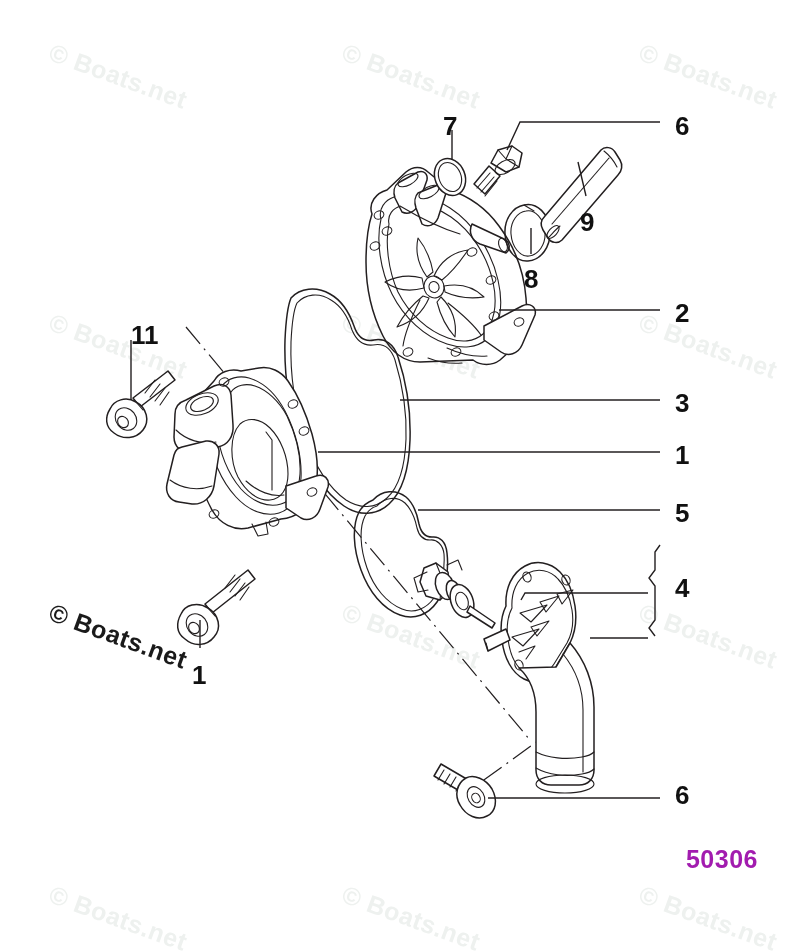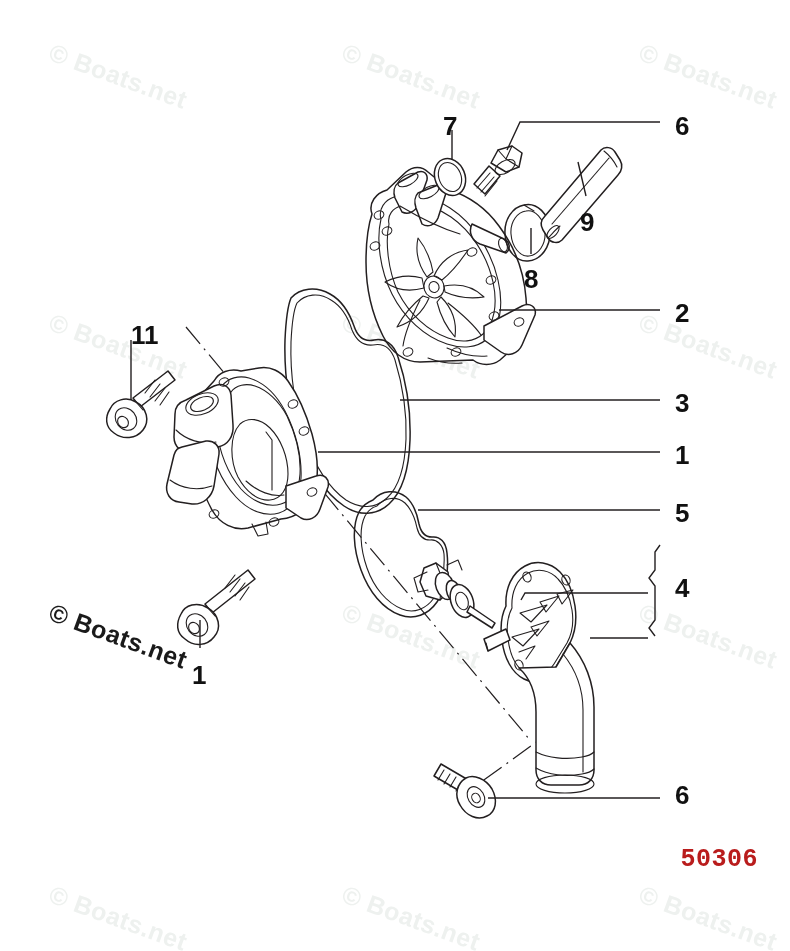--- a/index.html
+++ b/index.html
@@ -61,24 +61,24 @@
     font-weight: 700;
     color: #111111;
     line-height: 1;
     white-space: nowrap;
   }
   #diagram-number {
     position: absolute;
     right: 32px;
     top: 845px;
     z-index: 4;
-    font-family: Liberation Mono, monospace;
+    font-family: Liberation Sans, sans-serif;
     font-size: 25px;
     font-weight: 700;
-    color: #b91c1c;
+    color: #a21caf;
     letter-spacing: 0.5px;
   }
 </style>
 </head>
 <body>
 
 <div id="page">
 
   <div id="watermark-layer">
       <div class="watermark" style="left: 55px; top: 38px; transform: rotate(20deg);">© Boats.net</div>

